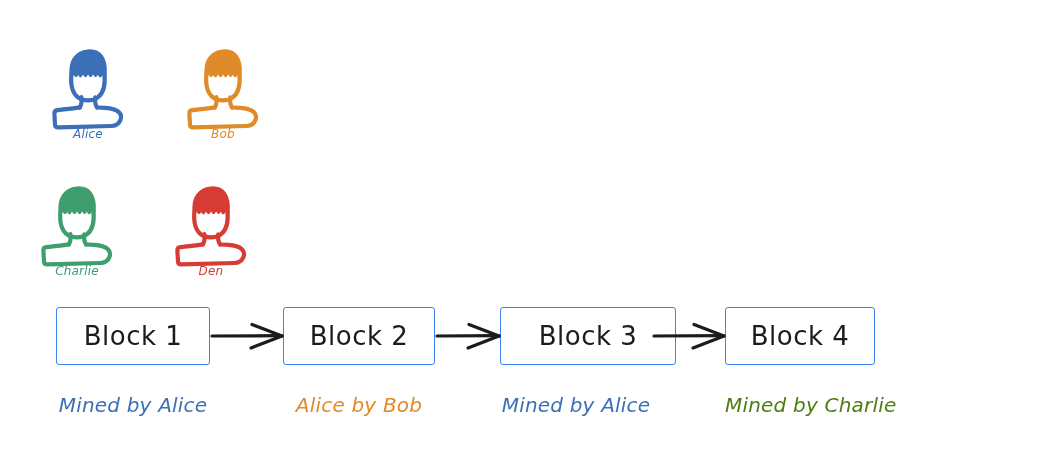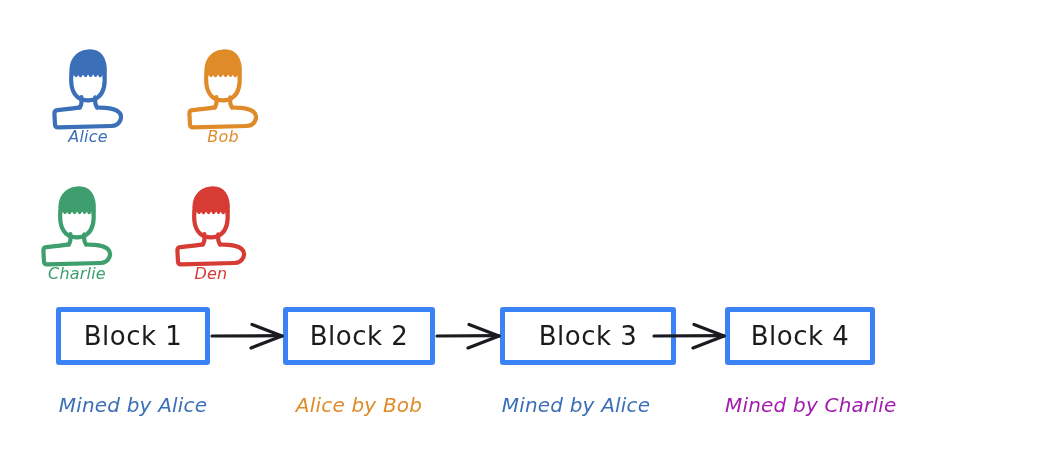--- a/index.html
+++ b/index.html
@@ -29,31 +29,31 @@
     display: block;
     width: 86px;
     height: 96px;
   }
   .avatar-name {
     position: absolute;
     top: 92px;
     left: 0;
     width: 86px;
     text-align: center;
-    font-size: 16px;
+    font-size: 12px;
     letter-spacing: 0.2px;
     font-family: "DejaVu Sans", sans-serif;
     font-style: italic;
     white-space: nowrap;
   }
   .block-box {
     position: absolute;
     box-sizing: border-box;
     background: #ffffff;
-    border: 5px solid #3b82f6;
+    border: 1px solid #3b82f6;
     border-radius: 3px;
     display: flex;
     align-items: center;
     justify-content: center;
   }
   .block-label {
     font-family: "DejaVu Sans", sans-serif;
     font-size: 26px;
     color: #1b1b1f;
     letter-spacing: 0.5px;
@@ -209,21 +209,21 @@
         <span class="block-label">Block 2</span>
       </div>
       <div class="caption" style="left: 283px; top: 393px; width: 152px; color: rgb(224, 139, 42);">Alice by Bob</div>
       <div class="block-box" style="left: 500px; top: 307px; width: 176px; height: 58px;">
         <span class="block-label">Block 3</span>
       </div>
       <div class="caption" style="left: 500px; top: 393px; width: 152px; color: rgb(59, 111, 184);">Mined by Alice</div>
       <div class="block-box" style="left: 725px; top: 307px; width: 150px; height: 58px;">
         <span class="block-label">Block 4</span>
       </div>
-      <div class="caption" style="left: 725px; top: 393px; width: 150px; color: #a21caf;">Mined by Charlie</div>
+      <div class="caption" style="left: 725px; top: 393px; width: 150px; color: #4d7c0f;">Mined by Charlie</div>
       <div class="arrow" style="left: 210px; top: 322px;">
   <svg width="74" height="28" viewBox="0 0 74 28">
     <g fill="none" stroke="#1b1b1f" stroke-width="3.2" stroke-linecap="round" stroke-linejoin="round">
       <path d="M2 14 L70 13.7"></path>
       <path d="M42 2.5 L72 14"></path>
       <path d="M72 14 L41 26"></path>
     </g>
   </svg></div>
       <div class="arrow" style="left: 435px; top: 322px;">
   <svg width="66" height="28" viewBox="0 0 66 28">

